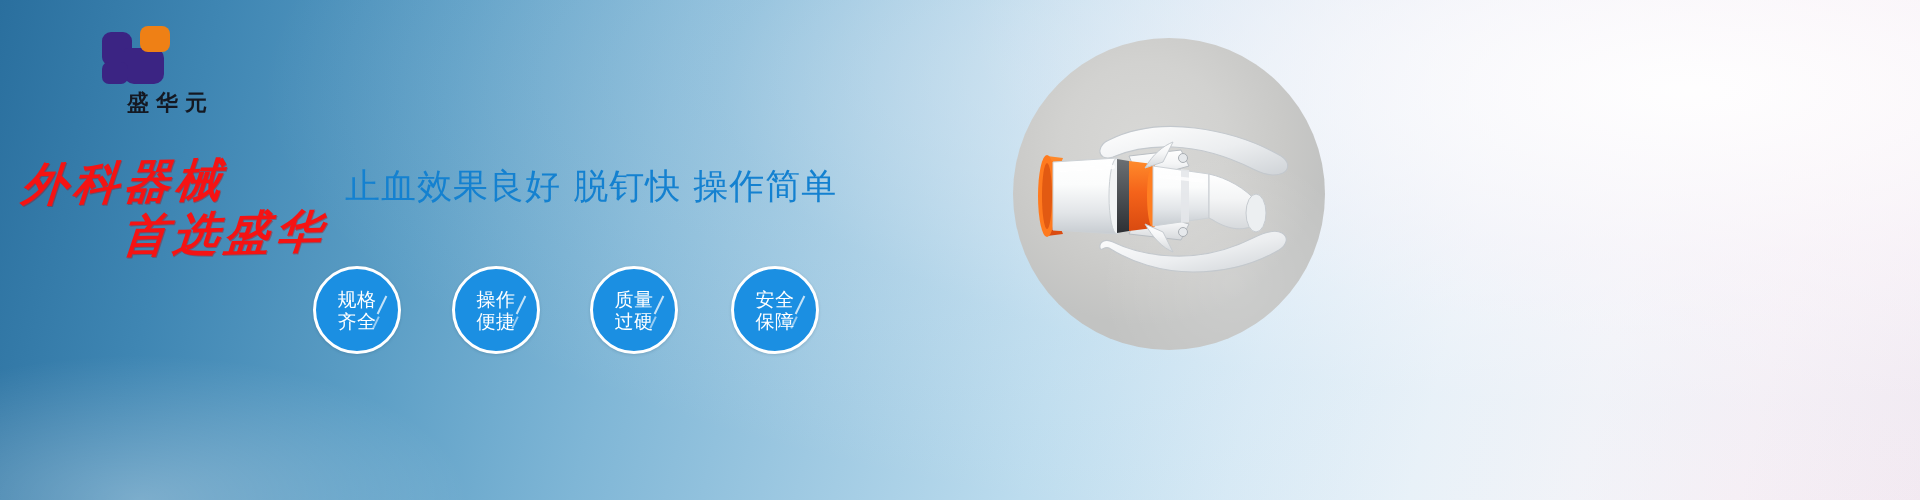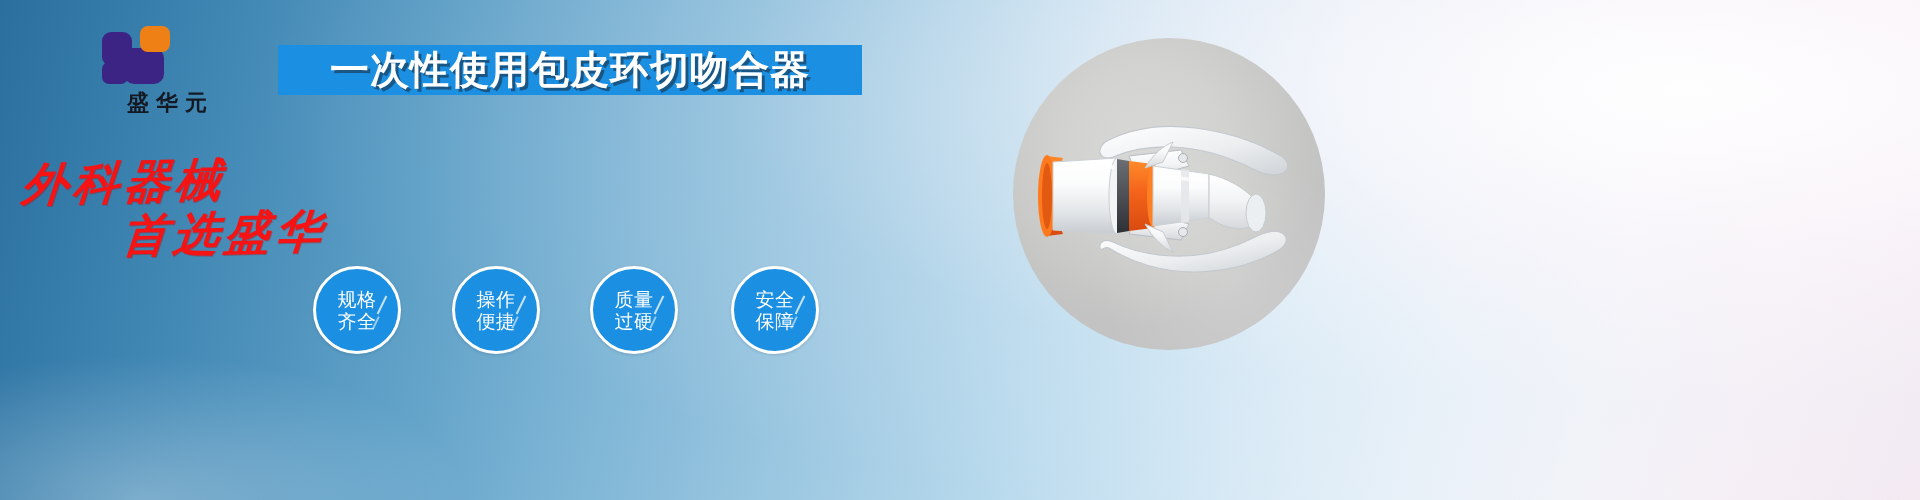--- a/index.html
+++ b/index.html
@@ -129,24 +129,22 @@
       <span class="lm lm2"></span>
       <span class="lm lm3"></span>
       <span class="lm lm4"></span>
     </div>
     <div class="logo-name">盛华元</div>
   </div>
 
   <div class="callig" id="callig1">外科器械</div>
   <div class="callig" id="callig2">首选盛华</div>
 
-  <div id="titlebar">
-    <div class="t">一次性使用包皮环切吻合器</div>
-  </div>
-
+
+  <div id="subtitle">止血效果良好 脱钉快 操作简单</div>
 
   <div id="badges">
     <div class="badge" style="left:0px;">
       <span class="slash"></span>
       <span class="slash2"></span>
       <div class="bt"><span>规格</span><br><span>齐全</span></div>
     </div>
     <div class="badge" style="left:139px;">
       <span class="slash"></span>
       <span class="slash2"></span>

